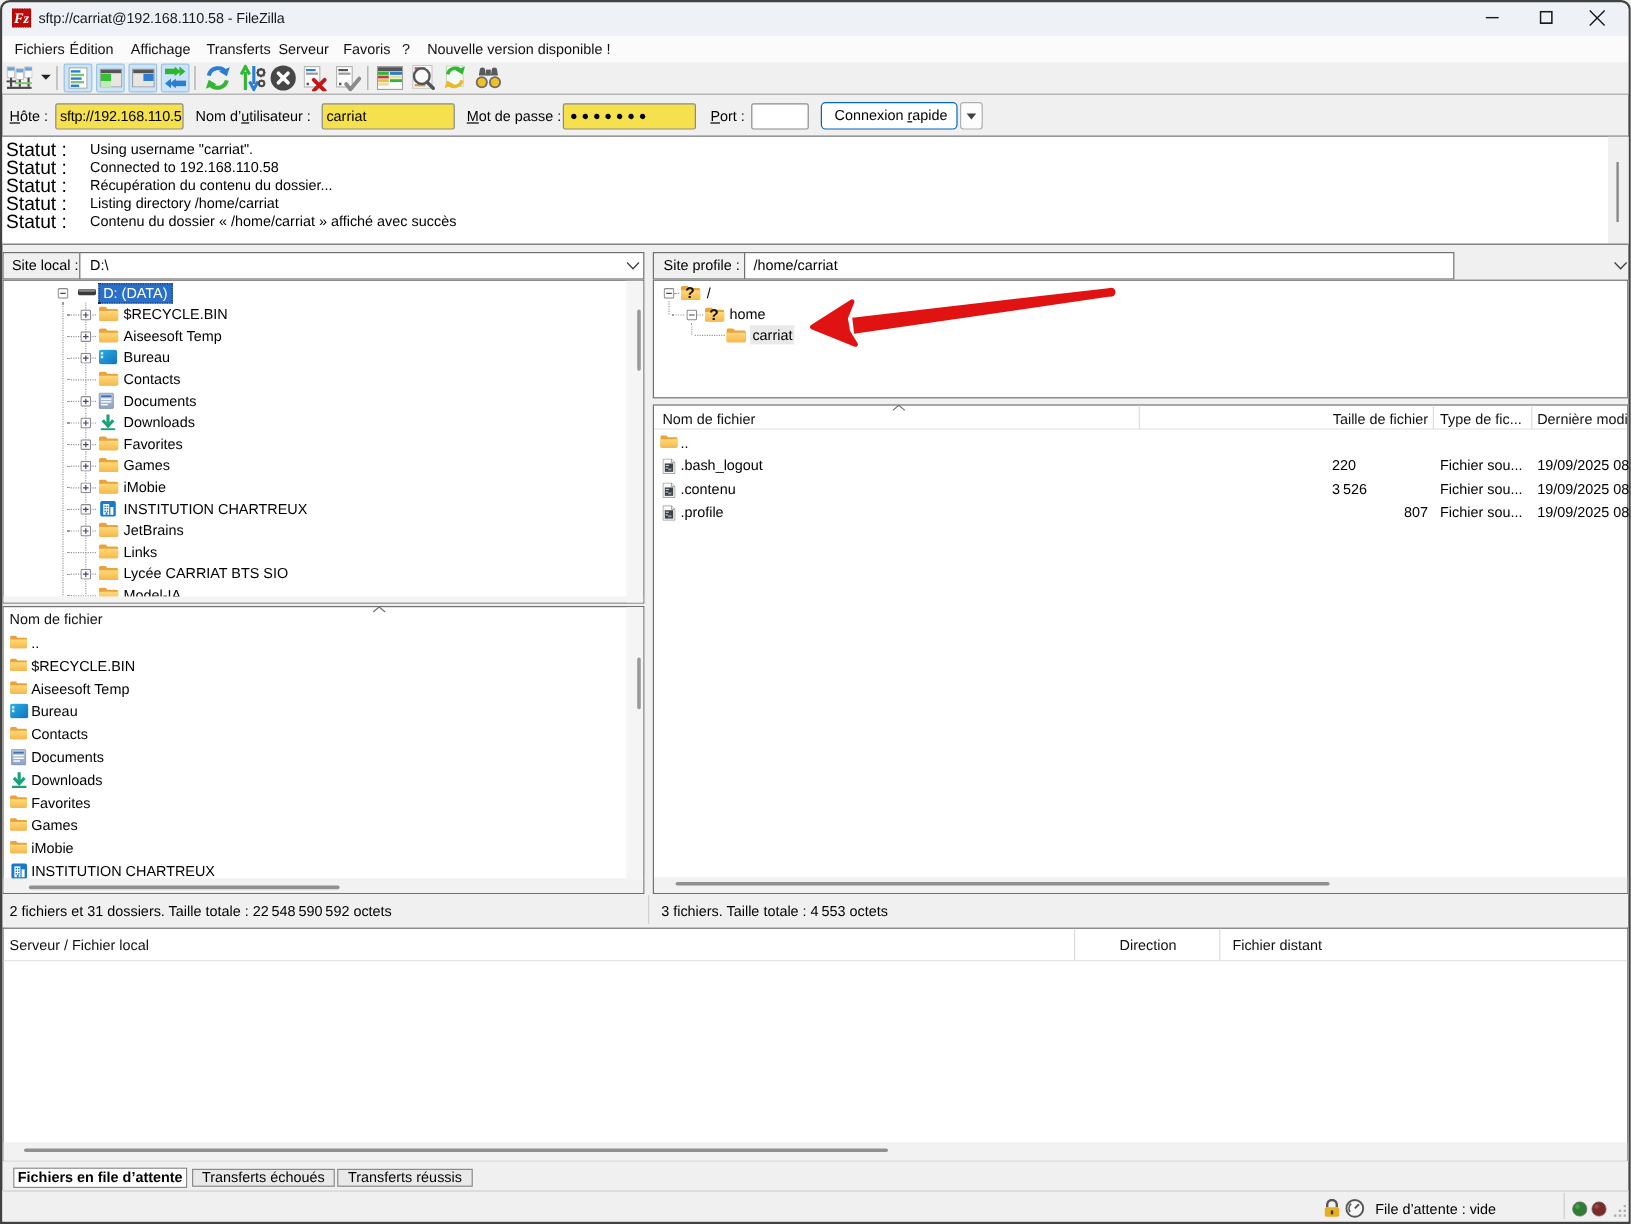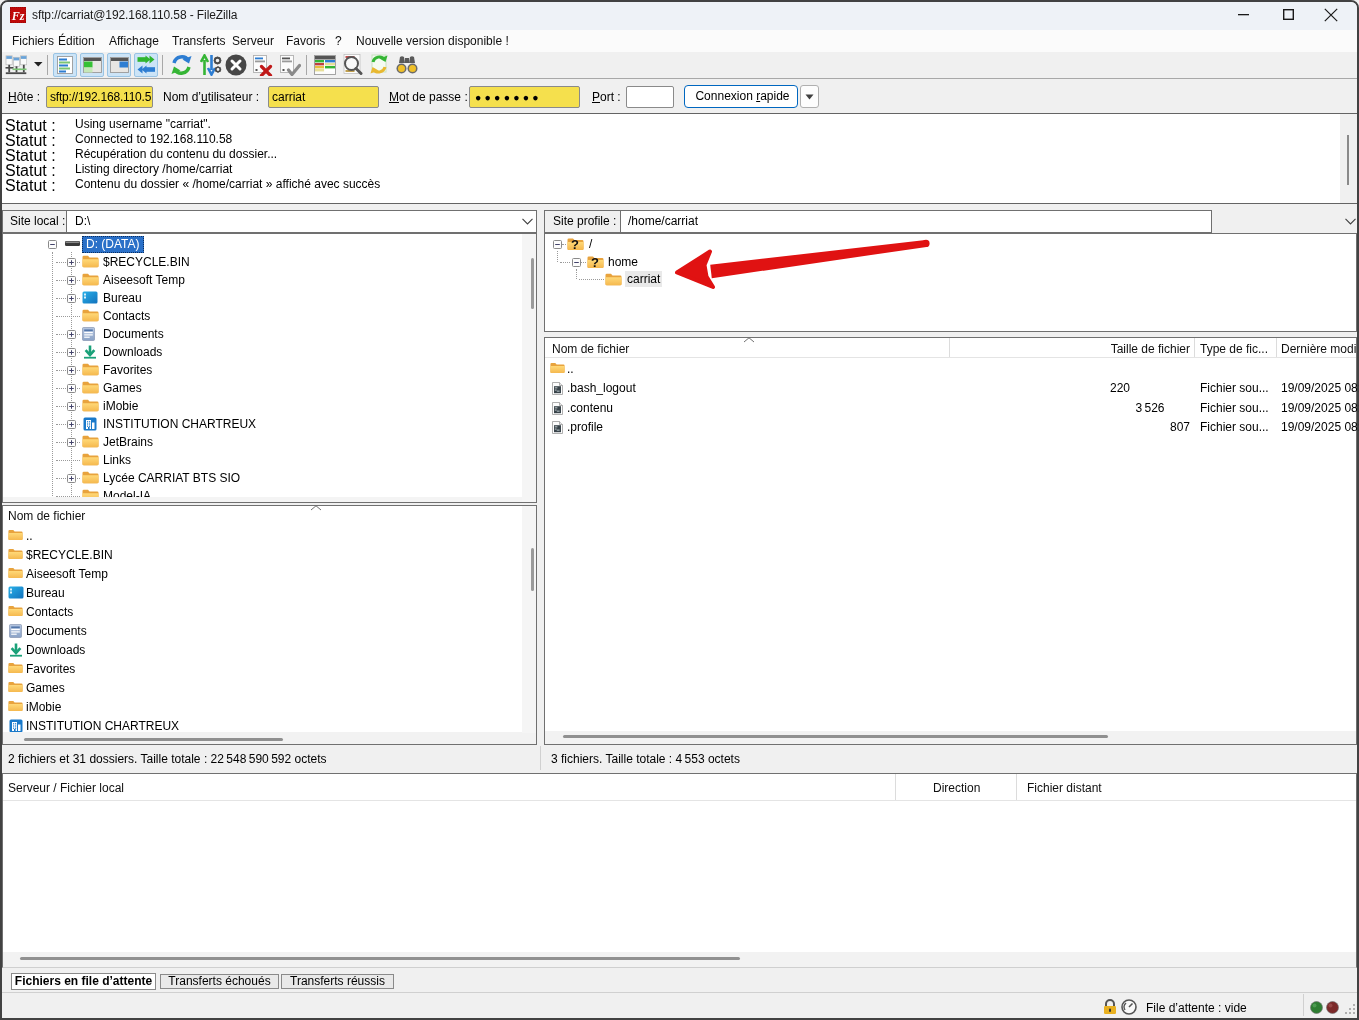--- a/index.html
+++ b/index.html
@@ -550,21 +550,21 @@
 <div class="trow" style="left:1281px;top:381.0px">19/09/2025 08:</div>
 <svg class="icon" style="left:552px;top:401.5px" width="11" height="13" viewBox="0 0 11 13">
 <path d="M0.5 0.5 L7.5 0.5 L10.5 3.5 L10.5 12.5 L0.5 12.5 Z" fill="#fdfdfd" stroke="#9a9a9a" stroke-width="0.8"></path>
 <path d="M7.5 0.5 L7.5 3.5 L10.5 3.5" fill="#e8e8e8" stroke="#9a9a9a" stroke-width="0.8"></path>
 <rect x="2" y="4.2" width="7" height="7" fill="#39444a"></rect>
 <rect x="2.8" y="5.4" width="2.6" height="0.9" fill="#cfd6d9"></rect>
 <rect x="2.8" y="7.6" width="1.8" height="0.9" fill="#cfd6d9"></rect>
 <rect x="4.8" y="8.4" width="2.8" height="1.6" fill="#8c989e"></rect>
 </svg>
 <div class="trow" style="left:567px;top:400.5px">.contenu</div>
-<div class="trow" style="left:1110px;top:400.5px;width:80px;text-align:center">3 526</div>
+<div class="trow" style="left:1110px;top:400.5px;width:80px;text-align:left">3 526</div>
 <div class="trow" style="left:1200px;top:400.5px">Fichier sou...</div>
 <div class="trow" style="left:1281px;top:400.5px">19/09/2025 08:</div>
 <svg class="icon" style="left:552px;top:421.0px" width="11" height="13" viewBox="0 0 11 13">
 <path d="M0.5 0.5 L7.5 0.5 L10.5 3.5 L10.5 12.5 L0.5 12.5 Z" fill="#fdfdfd" stroke="#9a9a9a" stroke-width="0.8"></path>
 <path d="M7.5 0.5 L7.5 3.5 L10.5 3.5" fill="#e8e8e8" stroke="#9a9a9a" stroke-width="0.8"></path>
 <rect x="2" y="4.2" width="7" height="7" fill="#39444a"></rect>
 <rect x="2.8" y="5.4" width="2.6" height="0.9" fill="#cfd6d9"></rect>
 <rect x="2.8" y="7.6" width="1.8" height="0.9" fill="#cfd6d9"></rect>
 <rect x="4.8" y="8.4" width="2.8" height="1.6" fill="#8c989e"></rect>
 </svg>

